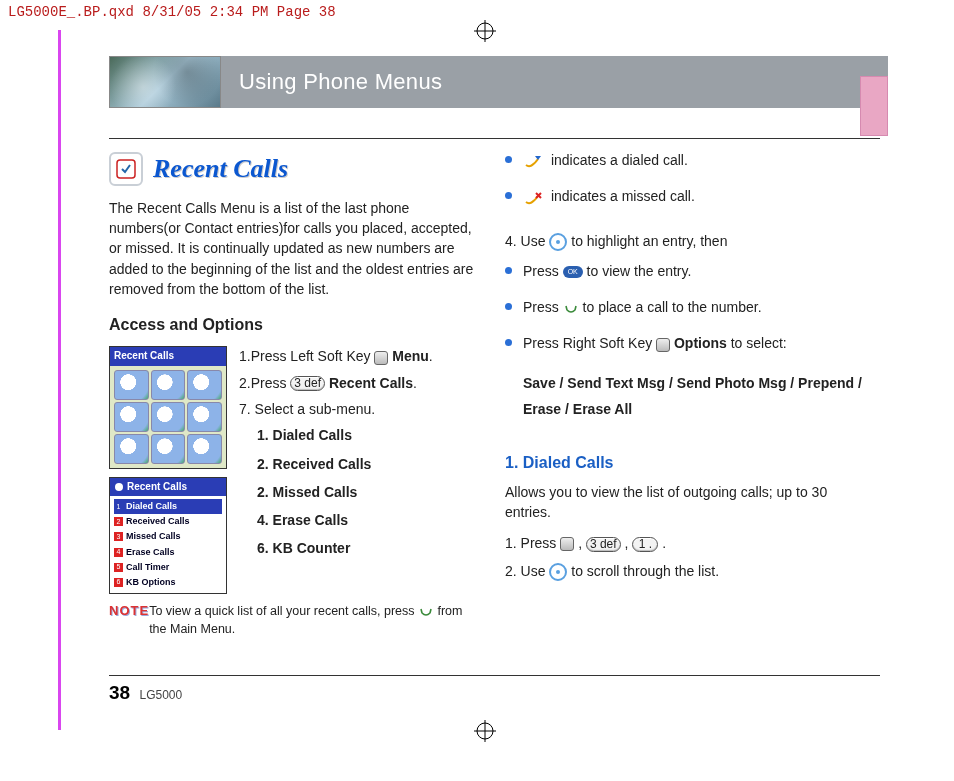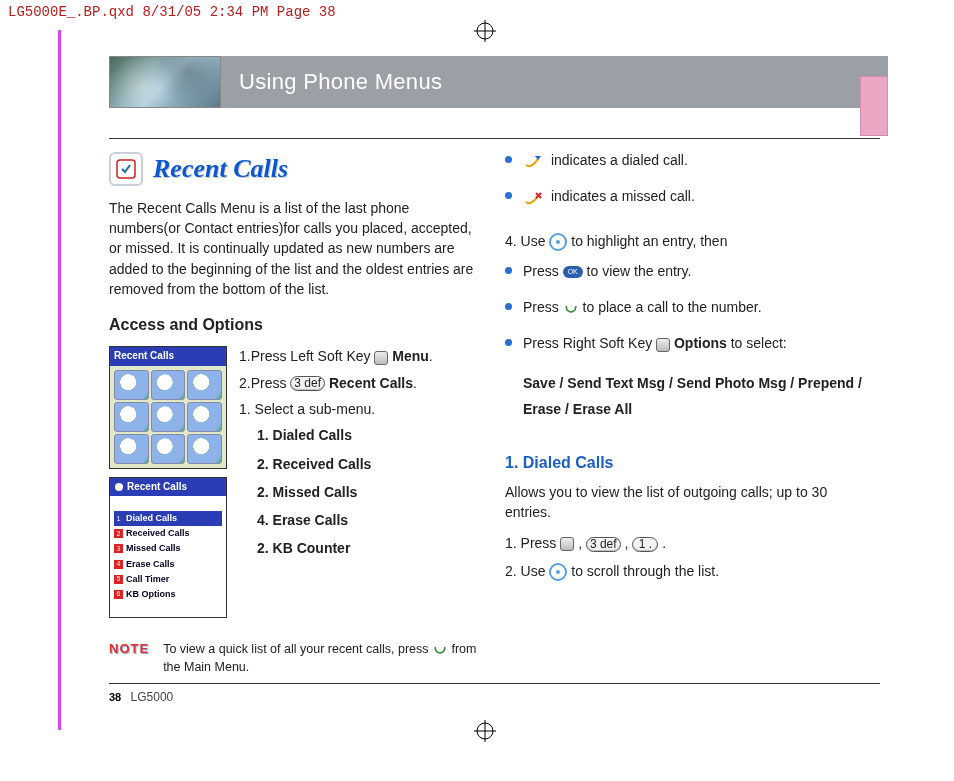--- a/index.html
+++ b/index.html
@@ -109,21 +109,21 @@
   }
   .shot-title { background:#2a3db5; color:#fff; font-weight:bold; padding:2px 4px; font-size:10px; }
   .shot-grid {
     display:grid; grid-template-columns:repeat(3,1fr); grid-auto-rows:30px; gap:2px;
     padding:4px; background:#dfe8c7;
   }
   .shot-grid div {
     background: radial-gradient(circle at 40% 40%, #fff 0 30%, #8db3e8 31% 80%, #4a6 100%);
     border:1px solid #88a; border-radius:3px;
   }
-  .shot-list { background:#fff; padding:15px 4px; }
+  .shot-list { background:#fff; padding:3px 4px; }
   .shot-list .srow { display:flex; align-items:center; gap:3px; padding:1px 0; }
   .sq { width:9px; height:9px; border:1px solid; font-size:7px; display:inline-flex; align-items:center; justify-content:center; color:#fff; }
   .steps { flex:1; }
   .steps p { margin-bottom: 6px; }
   .sub-list { margin-left: 18px; }
   .sub-list p { font-weight: bold; margin-bottom: 8px; }
   .keycap {
     display:inline-block; min-width:26px; height:15px;
     border:1px solid #555; border-radius:8px; background:#f3f3f3;
     font-size:12px; line-height:13px; text-align:center; font-family:Arial;
@@ -140,39 +140,39 @@
     border-radius:50%; vertical-align:middle; position:relative; background:#fff;
   }
   .navpad::after{ content:""; position:absolute; left:5px; top:5px; width:4px; height:4px; background:#5aa0e0; border-radius:50%; }
   .okkey {
     display:inline-block; width:20px; height:12px; border-radius:6px; background:#2a5fb0; color:#fff;
     font-size:7px; line-height:12px; text-align:center; vertical-align:middle;
   }
   .sendkey {
     display:inline-block; width:16px; height:16px; vertical-align:middle;
   }
-  .note-row { display:flex; gap:14px; margin-top:14px; font-size:12.5px; }
+  .note-row { display:flex; font-size:12.5px; }
   .note-label {
     font-weight:bold; letter-spacing:1px;
     color:#d33; text-shadow: 1px 1px 0 #9ad;
     font-size: 13px;
   }
   .bul-list p { position:relative; padding-left:18px; margin-bottom:16px; }
   .bul-list p::before {
     content:""; position:absolute; left:0; top:6px; width:7px; height:7px;
     background:#2a6fd6; border-radius:50%;
   }
   .call-ico { display:inline-block; width:20px; height:16px; vertical-align:middle; margin-right:4px; }
   .h3 { color:#1a5fc4; font-weight:bold; font-size:16px; margin: 28px 0 8px; }
   .footer {
     position:absolute; left:48px; bottom:26px; right:8px;
     border-top:1px solid #333; padding-top:6px;
     font-size:12px; color:#444;
   }
-  .footer .pn { font-size:11px; font-weight:bold; color:#000; margin-right:6px;margin-top:20px; }
+  .footer .pn { font-size:19px; font-weight:bold; color:#000; margin-right:6px;margin-top:20px; }
 </style>
 </head>
 <body>
 
 <div class="crop-header">LG5000E_.BP.qxd  8/31/05  2:34 PM  Page 38</div>
 
 <div class="regmark regmark-top">
   <svg width="22" height="22">
       <circle cx="11" cy="11" r="8" fill="none" stroke="#000"></circle>
       <line x1="11" y1="0" x2="11" y2="22" stroke="#000"></line>
@@ -260,27 +260,27 @@
           <p>
             <span>1.Press Left Soft Key </span>
             <span class="softkey"></span>
             <b> <span>Menu</span></b>.
           </p>
           <p>
             <span>2.Press </span>
             <span class="keycap">3 def</span>
             <b> <span>Recent Calls</span></b>.
           </p>
-          <p>1. Select a sub-menu.</p>
+          <p>7. Select a sub-menu.</p>
           <div class="sub-list" id="sublist">
               <p>1. Dialed Calls</p>
               <p>2. Received Calls</p>
               <p>2. Missed Calls</p>
               <p>4. Erase Calls</p>
-              <p>2. KB Counter</p>
+              <p>6. KB Counter</p>
             </div>
         </div>
       </div>
 
       <div class="note-row">
         <div class="note-label">NOTE</div>
         <div>
           <span>To view a quick list of all your recent calls, press </span>
           <span class="sendkey">
             <svg width="16" height="16">

